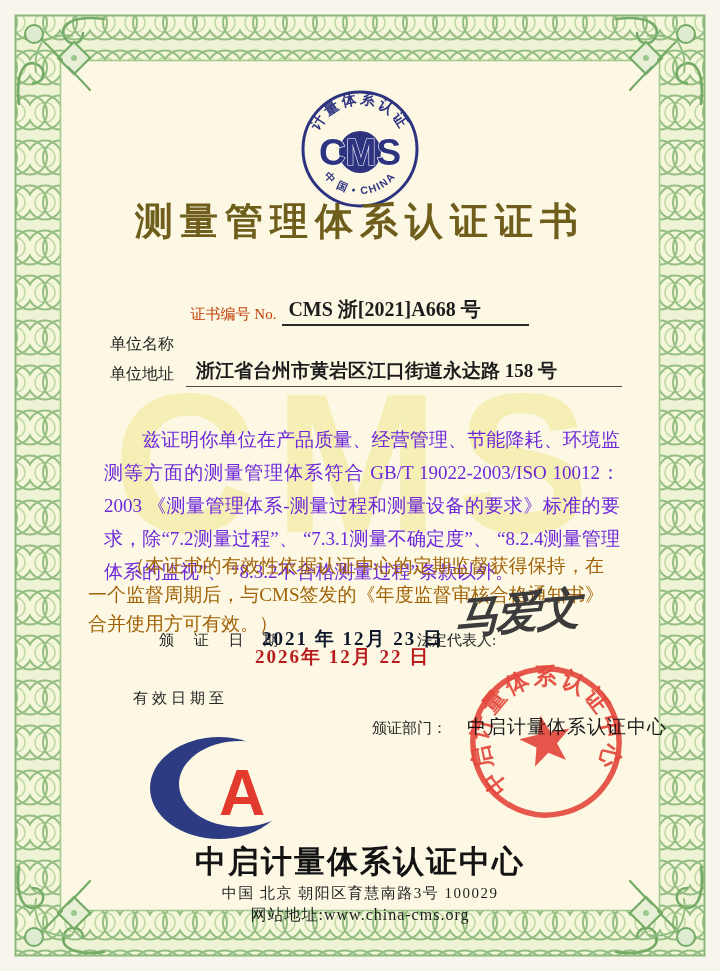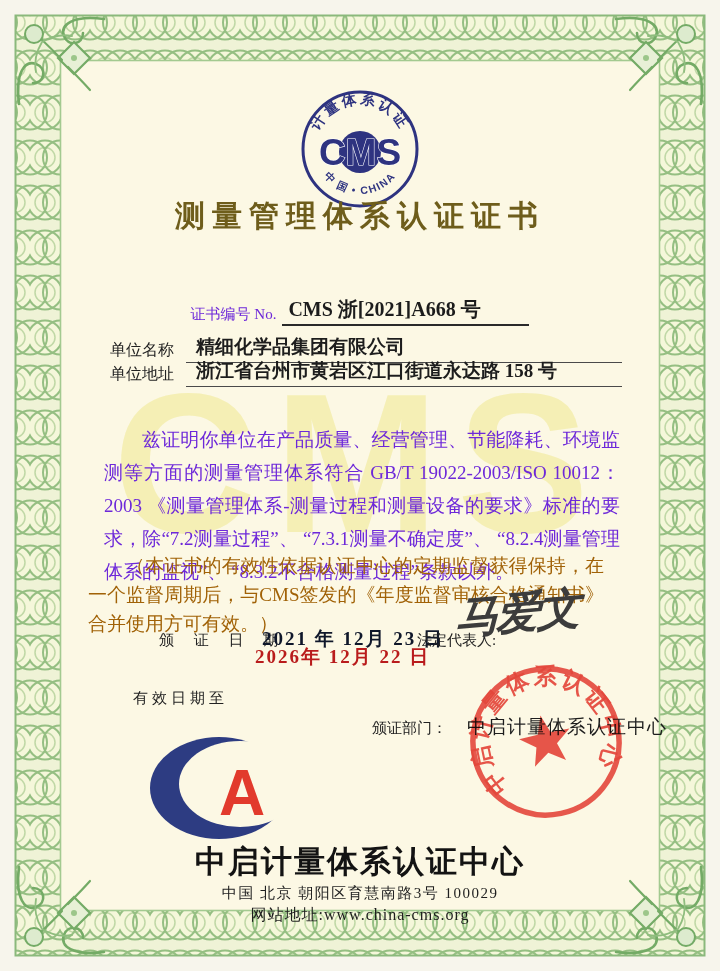--- a/index.html
+++ b/index.html
@@ -15,26 +15,26 @@
     font-size:198px;font-weight:bold;letter-spacing:18px;
     color:rgba(233,222,92,0.34);line-height:1;user-select:none;
   }
   .content{position:absolute;inset:0;z-index:2;}
   .abs{position:absolute;}
   
   .cms-logo{left:295px;top:84px;width:130px;height:130px;}
   
   .title{
     left:0;top:196px;width:100%;text-align:center;
-    font-size:30px;font-weight:bold;letter-spacing:7px;
+    font-size:38px;font-weight:bold;letter-spacing:7px;
     color:#6e5d1b;font-family:"Liberation Serif",serif;
   }
   
   .certno-row{left:0;top:296px;width:100%;display:flex;justify-content:center;align-items:flex-end;gap:6px;}
-  .certno-label{font-size:15px;color:#6d28d9;padding-bottom:2px;}
+  .certno-label{font-size:15px;color:#c2410c;padding-bottom:2px;}
   .certno-value{
     font-size:20px;font-weight:bold;min-width:235px;text-align:left;
     border-bottom:2px solid #2a2a2a;padding:0 6px 1px 6px;color:#1c1c1c;
     font-family:"Liberation Serif",serif;
   }
   
   .org-row{left:110px;width:512px;display:flex;align-items:flex-end;}
   .org-row.name{top:334px;}
   .org-row.addr{top:358px;}
   .org-label{font-size:16px;color:#222;width:76px;flex:none;padding-bottom:2px;}
@@ -140,21 +140,20 @@
 
     <div class="abs title">测量管理体系认证证书</div>
 
     <div class="abs certno-row">
       <span class="certno-label">证书编号 No.</span>
       <span class="certno-value">CMS 浙[2021]A668 号</span>
     </div>
 
     <div class="abs org-row name">
       <span class="org-label">单位名称</span>
-      <span class="org-value">精细化学品集团有限公司</span>
     </div>
     <div class="abs org-row addr">
       <span class="org-label">单位地址</span>
       <span class="org-value">浙江省台州市黄岩区江口街道永达路 158 号</span>
     </div>
 
     <div class="abs body-text">兹证明你单位在产品质量、经营管理、节能降耗、环境监测等方面的测量管理体系符合 GB/T 19022-2003/ISO 10012：2003 《测量管理体系-测量过程和测量设备的要求》标准的要求，除“7.2测量过程”、 “7.3.1测量不确定度”、 “8.2.4测量管理体系的监视”、 “8.3.2不合格测量过程”条款以外。</div>
     <div class="abs note-text">（本证书的有效性依据认证中心的定期监督获得保持，在一个监督周期后，与CMS签发的《年度监督审核合格通知书》合并使用方可有效。）</div>
 
     <div class="abs issue-label">颁 证 日 期</div>

